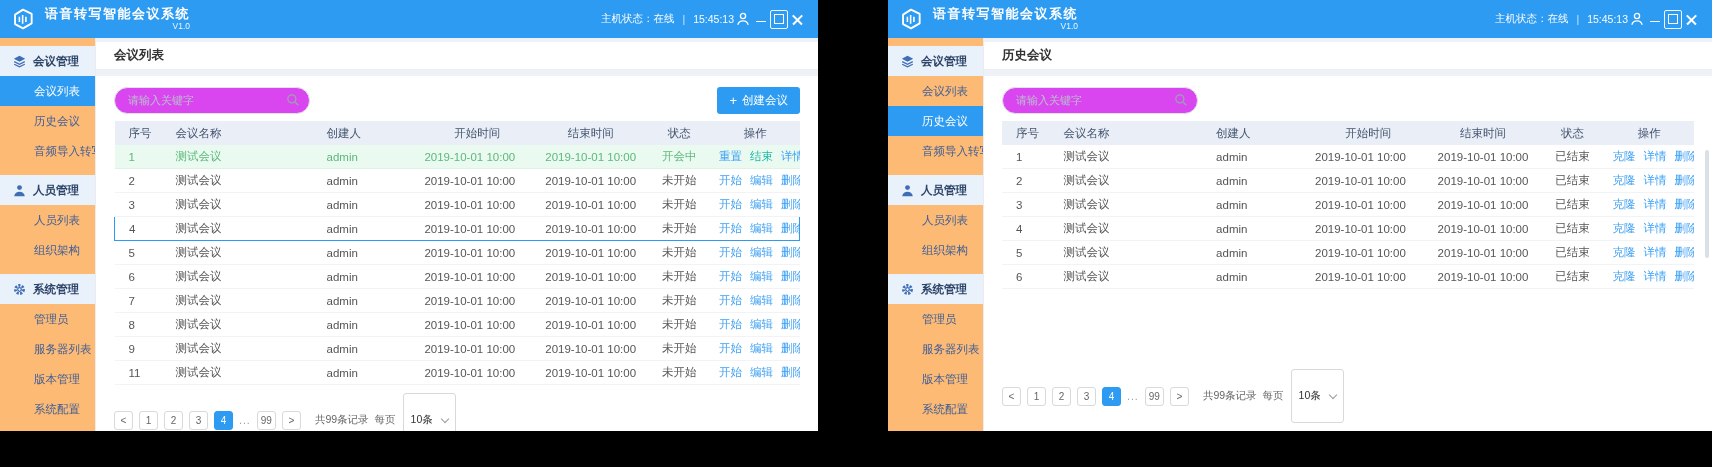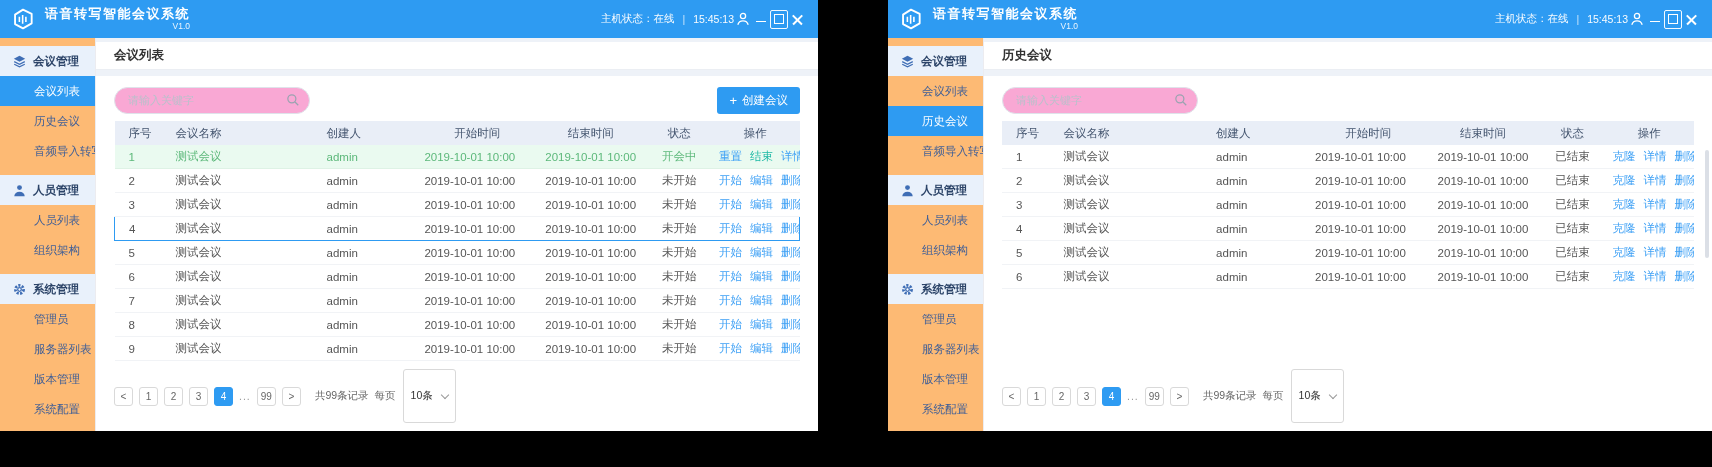--- a/index.html
+++ b/index.html
@@ -38,21 +38,21 @@
   .side-item.active{background:#2e9bf2;color:#fff;}
 
   
   .content{flex:1;display:flex;flex-direction:column;min-width:0;background:#eef2f8;padding-top:4px;}
   .breadcrumb{flex:0 0 27px;height:27px;line-height:27px;background:#fff;padding-left:18px;
               font-size:12.5px;font-weight:bold;color:#333;border-bottom:1px solid #ebeef3;margin-bottom:6px;}
   .panel{flex:1;background:#fff;display:flex;flex-direction:column;min-height:0;padding:7px 18px 8px;}
   .toolbar{flex:0 0 34px;display:flex;align-items:center;justify-content:space-between;}
   .search{position:relative;width:196px;}
   .search input{width:100%;box-sizing:border-box;height:27px;border:1px solid #dfe3ea;border-radius:14px;
-                padding:0 30px 0 13px;font-size:11px;color:#333;outline:none;background:#f9a8d4;
+                padding:0 30px 0 13px;font-size:11px;color:#333;outline:none;background:#d946ef;
                 font-family:"Liberation Sans","DejaVu Sans",sans-serif;}
   .search input::placeholder{color:#b9c0cb;}
   .search-ico{position:absolute;right:10px;top:6px;cursor:pointer;}
   .btn-create{height:27px;border:none;border-radius:3px;background:#2e9bf2;color:#fff;font-size:11.5px;
               padding:0 12px;display:flex;align-items:center;gap:5px;cursor:pointer;
               font-family:"Liberation Sans","DejaVu Sans",sans-serif;}
   .btn-plus{font-size:13px;line-height:1;}
 
   
   .tbl{width:100%;border-collapse:collapse;table-layout:fixed;font-size:11.5px;margin-top:4px;}
@@ -270,20 +270,29 @@
                   <td class="c0">8</td>
                   <td class="c1">测试会议</td>
                   <td class="c2">admin</td>
                   <td class="c3">2019-10-01 10:00</td>
                   <td class="c4">2019-10-01 10:00</td>
                   <td class="c5">未开始</td>
                   <td class="c6"><span class="op">开始</span><span class="op">编辑</span><span class="op">删除</span></td>
                 </tr>
                 <tr class="row">
                   <td class="c0">9</td>
+                  <td class="c1">测试会议</td>
+                  <td class="c2">admin</td>
+                  <td class="c3">2019-10-01 10:00</td>
+                  <td class="c4">2019-10-01 10:00</td>
+                  <td class="c5">未开始</td>
+                  <td class="c6"><span class="op">开始</span><span class="op">编辑</span><span class="op">删除</span></td>
+                </tr>
+                <tr class="row">
+                  <td class="c0">11</td>
                   <td class="c1">测试会议</td>
                   <td class="c2">admin</td>
                   <td class="c3">2019-10-01 10:00</td>
                   <td class="c4">2019-10-01 10:00</td>
                   <td class="c5">未开始</td>
                   <td class="c6"><span class="op">开始</span><span class="op">编辑</span><span class="op">删除</span></td>
                 </tr>
               </tbody>
           </table>
           <div class="tbl-spacer"></div>

